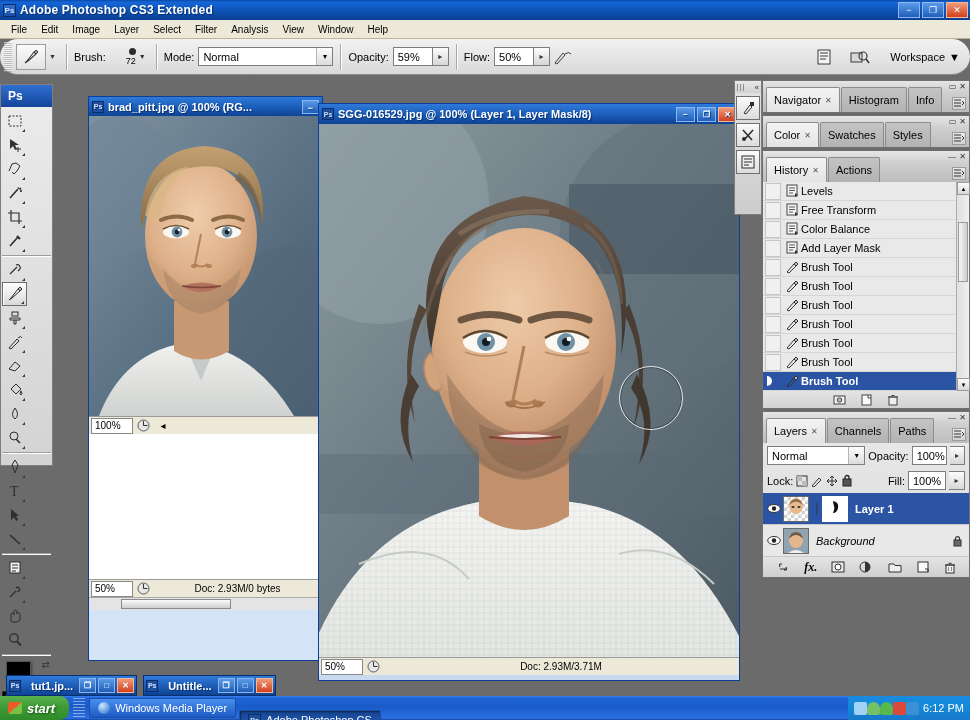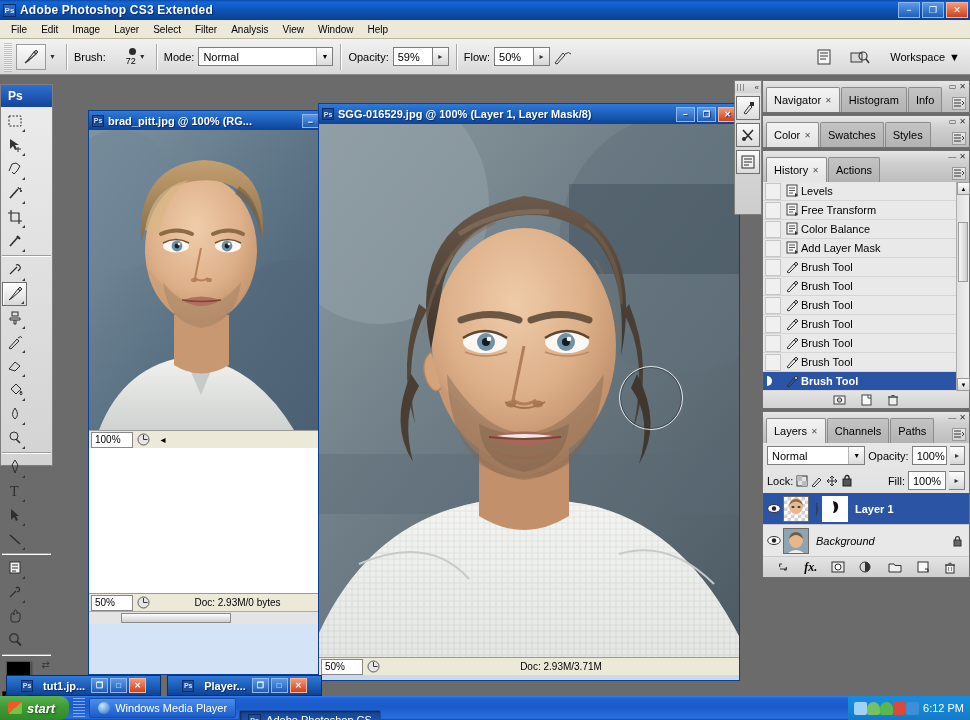--- a/index.html
+++ b/index.html
@@ -40,21 +40,21 @@
     background:#ece9d8; border-bottom:1px solid #b9b49a;
     display:flex; align-items:center; padding-left:4px;
   }
   .menu-item{ padding:19px 7px; font-size:10px; color:#000; }
 
   
   .optionsbar{
     position:absolute; left:0; top:39px; width:970px; height:36px;
     background:linear-gradient(to bottom,#f2f2f2,#d9d9d9);
     border-bottom:1px solid #8a8a8a;
-    display:flex; align-items:center; gap:0px; padding-left:4px;
+    display:flex; align-items:center; gap:0px; padding-left:4px;border-radius:18px;
   }
   .grip{ width:8px;height:30px; background:
      repeating-linear-gradient(to bottom,#fff 0 1px,#9a9a9a 1px 2px);
      opacity:.55; margin-right:4px;}
   .ob-sep{ width:1px;height:26px;background:#a8a8a8; margin:0 7px; box-shadow:1px 0 0 #fff;}
   .ob-label{ font-size:11px; margin-right:4px; color:#000;}
   .ob-tool{
     width:30px;height:26px;border:1px solid #9a9a9a;background:linear-gradient(to bottom,#fbfbfb,#e2e2e2);
     display:flex;align-items:center;justify-content:center;
   }
@@ -109,21 +109,21 @@
           box-shadow:1px 1px 2px rgba(0,0,0,.4);}
   .sw-bg{ position:absolute;left:21px;top:18px;width:25px;height:25px;background:#fff;border:1px solid #555;z-index:-1;}
   .sw-swap{ position:absolute;right:1px;top:0px;font-size:10px;color:#333;}
   .sw-def{ position:absolute;left:0px;bottom:3px;width:11px;height:11px;}
   .qmask{ width:49px;height:22px;margin:2px auto 0; display:flex;align-items:center;justify-content:center;gap:2px;}
   .qm-btn{width:20px;height:18px;border:1px solid #777;background:linear-gradient(to bottom,#fff,#ddd);
      display:flex;align-items:center;justify-content:center;}
 
   
   .docA{
-    position:absolute; left:88px; top:110px; width:235px; height:565px;
+    position:absolute; left:88px; top:96px; width:235px; height:565px;
     border:1px solid #0b3f94; background:#d4e3f5;
   }
   .docA-title{
     height:19px; background:linear-gradient(to bottom,#2f7ada 0%,#1c5fbb 50%,#0e4395 100%);
     color:#fff; font-size:11px; font-weight:bold; display:flex; align-items:center; padding-left:3px;
     text-shadow:1px 1px 1px #06306f;
   }
   .doc-ico{ width:12px;height:12px;background:#1f4f9c;border:1px solid #0a2e6b;color:#cfe2ff;
     font-size:7px;display:flex;align-items:center;justify-content:center;margin-right:4px;font-weight:bold;}
   .docA-min{ margin-left:auto; width:17px;height:14px;margin-right:3px;
@@ -236,21 +236,21 @@
   .lay-name{ font-size:11px; font-weight:bold; margin-left:4px;}
   .lay-name.bg{ font-weight:normal; font-style:italic;}
   .lock-ico{ margin-left:auto;margin-right:6px;font-size:10px;}
   .lay-foot{ height:20px; background:linear-gradient(to bottom,#e4e4e4,#cfcfcf);
      display:flex;align-items:center;justify-content:space-around;padding:0 6px;}
 
   
   .minrow{ position:absolute; left:6px; bottom:24px; display:flex; gap:6px; z-index:20;}
   .minwin{
     height:21px; background:linear-gradient(to bottom,#2f7ada,#0e4395);
-    border:1px solid #0a2f6d; display:flex;align-items:center;padding:0 14px; gap:2px;
+    border:1px solid #0a2f6d; display:flex;align-items:center;padding:0 2px; gap:2px;
     color:#fff;font-size:11px;font-weight:bold;
   }
   .minwin .lbl{ padding:0 4px; text-shadow:1px 1px 1px #052b66;}
   .mbtn{ width:17px;height:15px;border:1px solid #8db6ee;
      background:linear-gradient(to bottom,#5a9ae8,#1f5fba);
      display:flex;align-items:center;justify-content:center;color:#fff;font-size:8px;}
   .mbtn.close{background:linear-gradient(to bottom,#f09a7a,#d1401c);border-color:#f3b79e;}
 
   
   .taskbar{
@@ -1182,21 +1182,21 @@
   <div class="minrow" id="minrow">
       <div class="minwin">
         <span class="doc-ico">Ps</span>
         <span class="lbl">tut1.jp...</span>
         <span class="mbtn ">❐</span>
         <span class="mbtn ">□</span>
         <span class="mbtn close">✕</span>
       </div>
       <div class="minwin">
         <span class="doc-ico">Ps</span>
-        <span class="lbl">Player...</span>
+        <span class="lbl">Untitle...</span>
         <span class="mbtn ">❐</span>
         <span class="mbtn ">□</span>
         <span class="mbtn close">✕</span>
       </div>
     </div>
 
   <div class="taskbar">
     <div class="startbtn">
       <span class="flag"></span>
       <span>start</span>

